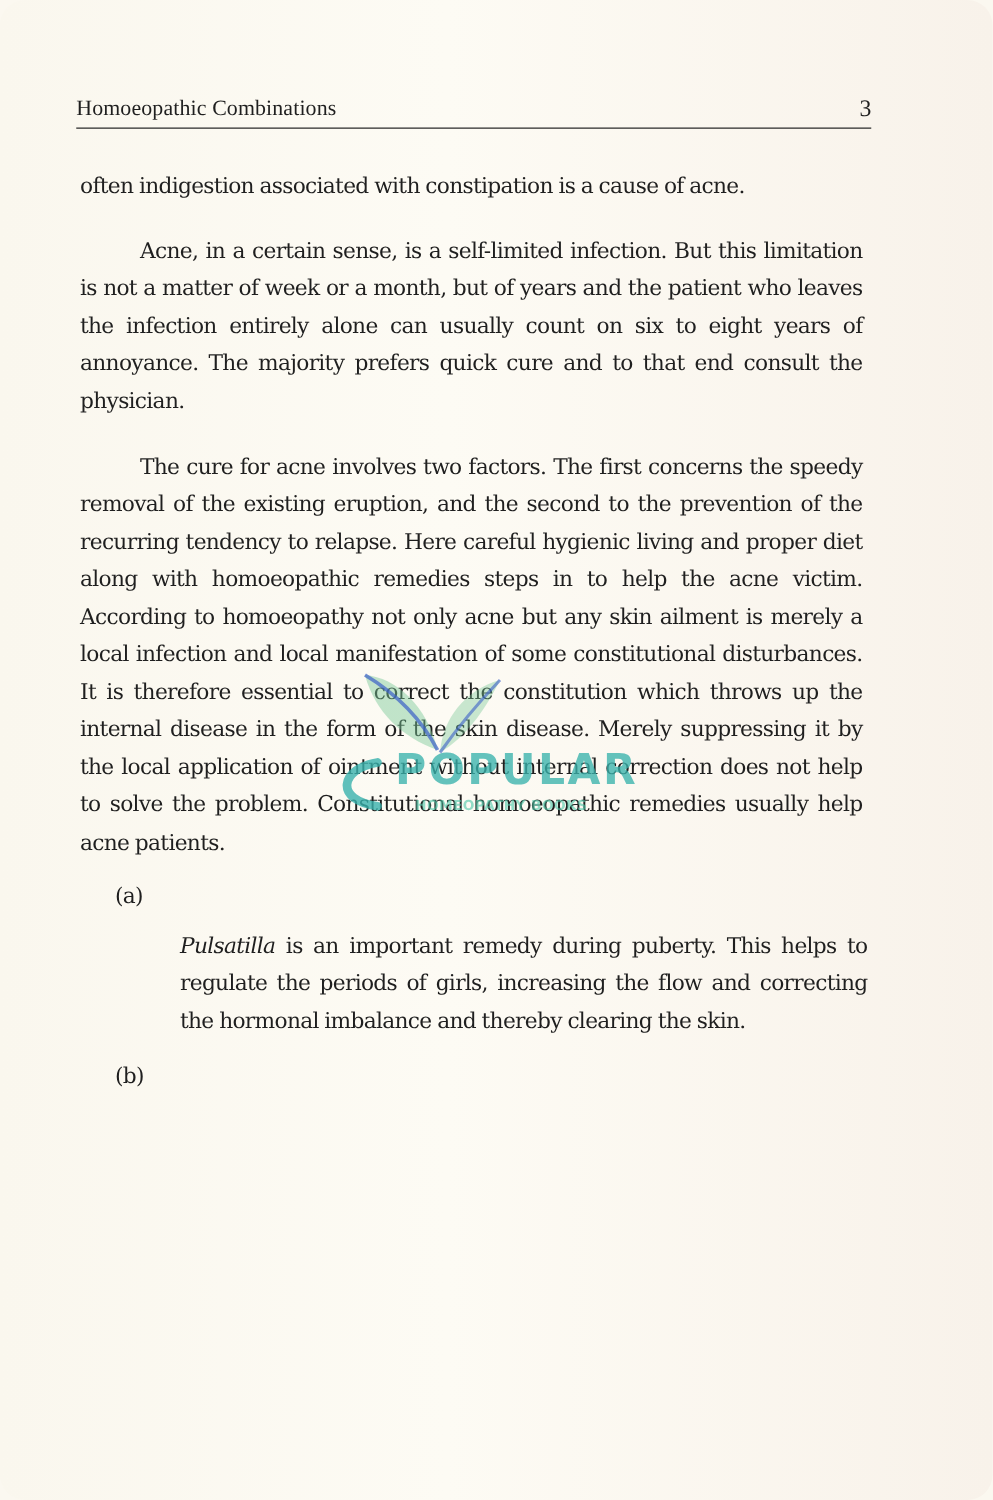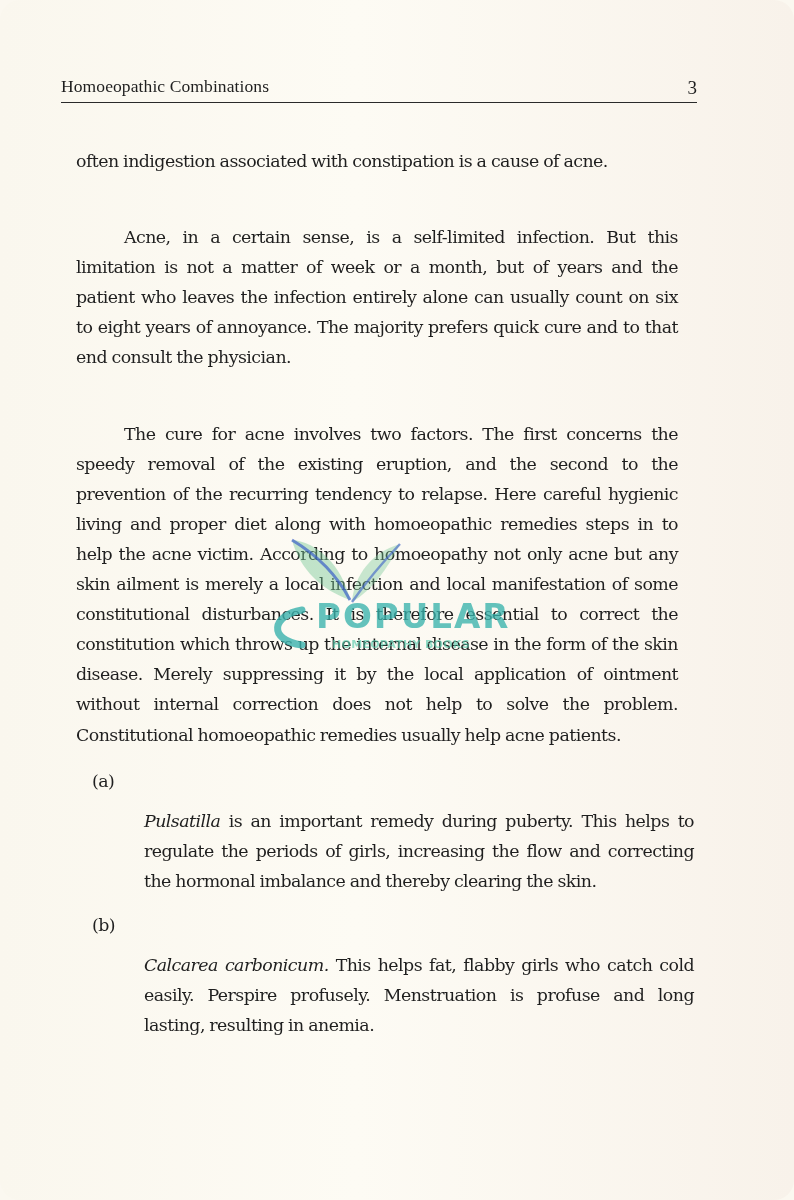--- a/index.html
+++ b/index.html
@@ -25,21 +25,21 @@
       border-bottom: 1.5px solid #2a2a2a;
       font-family: "Liberation Serif", serif;
     }
     .header .title { position: absolute; left: 0; top: 2px; font-size: 17.5px; letter-spacing: 0.1px; }
     .header .pgnum { position: absolute; right: 0; top: 3px; font-size: 19px; }
     .body {
       position: absolute; left: 60px; top: 130px; width: 634px;
       font-family: "DejaVu Serif", serif; font-size: 17.4px; line-height: 30.1px;
       letter-spacing: -0.55px; word-spacing: -0.5px;
     }
-    .body p { margin: 16px; text-align: justify; text-align-last: left; }
+    .body p { margin: 4px; text-align: justify; text-align-last: left; }
     .body p.indent { text-indent: 48px; }
     .gap { height: 14px; }
     .list { margin-top: 12px; }
     .list-item { display: flex; margin-bottom: 14px; }
     .list-item .marker { width: 84px; padding-left: 32px; box-sizing: border-box; flex: 0 0 84px; }
     .list-item .text { flex: 1; text-align: justify; text-align-last: left; margin-top: 40px; }
     .list-item em { font-style: italic; }
     .watermark {
       position: absolute; left: 262px; top: 530px; width: 320px; height: 140px; pointer-events: none;
     }
@@ -74,21 +74,20 @@
     <div class="gap"></div>
     <p class="indent">The cure for acne involves two factors. The first concerns the speedy removal of the existing eruption, and the second to the prevention of the recurring tendency to relapse.  Here careful hygienic living and proper diet along with homoeopathic remedies steps in to help the acne victim.  According to homoeopathy not only acne but any skin ailment is merely a local infection and local manifestation of some constitutional disturbances. It is therefore essential to correct the constitution which throws up the internal disease in the form of the skin disease. Merely suppressing it by the local  application of ointment without internal correction does not help to solve the problem. Constitutional homoeopathic remedies usually help acne patients.</p>
 
     <div class="list">
       <div class="list-item">
         <span class="marker">(a)</span>
         <span class="text"><em>Pulsatilla</em><span> is an important remedy during puberty. This helps to regulate the periods of girls, increasing the flow and correcting the hormonal imbalance and thereby clearing the skin.</span></span>
       </div>
       <div class="list-item">
         <span class="marker">(b)</span>
-        <span class="text"><em>Calcarea carbonicum.</em><span> This helps fat, flabby girls who catch cold easily. Perspire profusely. Menstruation is profuse and long lasting, resulting in anemia.</span></span>
       </div>
     </div>
   </div>
 
   <div class="watermark">
     <svg class="wm-leaf" width="150" height="120" viewBox="0 0 150 120" style="left:0;top:0;">
       <path d="M30 10 C 55 12, 80 35, 88 70 C 60 60, 38 40, 30 10 Z" fill="rgba(120,200,150,0.45)"></path>
       <path d="M138 14 C 125 40, 110 60, 90 72 C 92 45, 110 22, 138 14 Z" fill="rgba(120,200,150,0.40)"></path>
       <path d="M30 10 C 55 25, 75 45, 88 70" stroke="rgba(58,95,200,0.7)" stroke-width="3" fill="none"></path>
       <path d="M138 14 C 118 35, 102 55, 90 72" stroke="rgba(58,95,200,0.6)" stroke-width="2.5" fill="none"></path>

